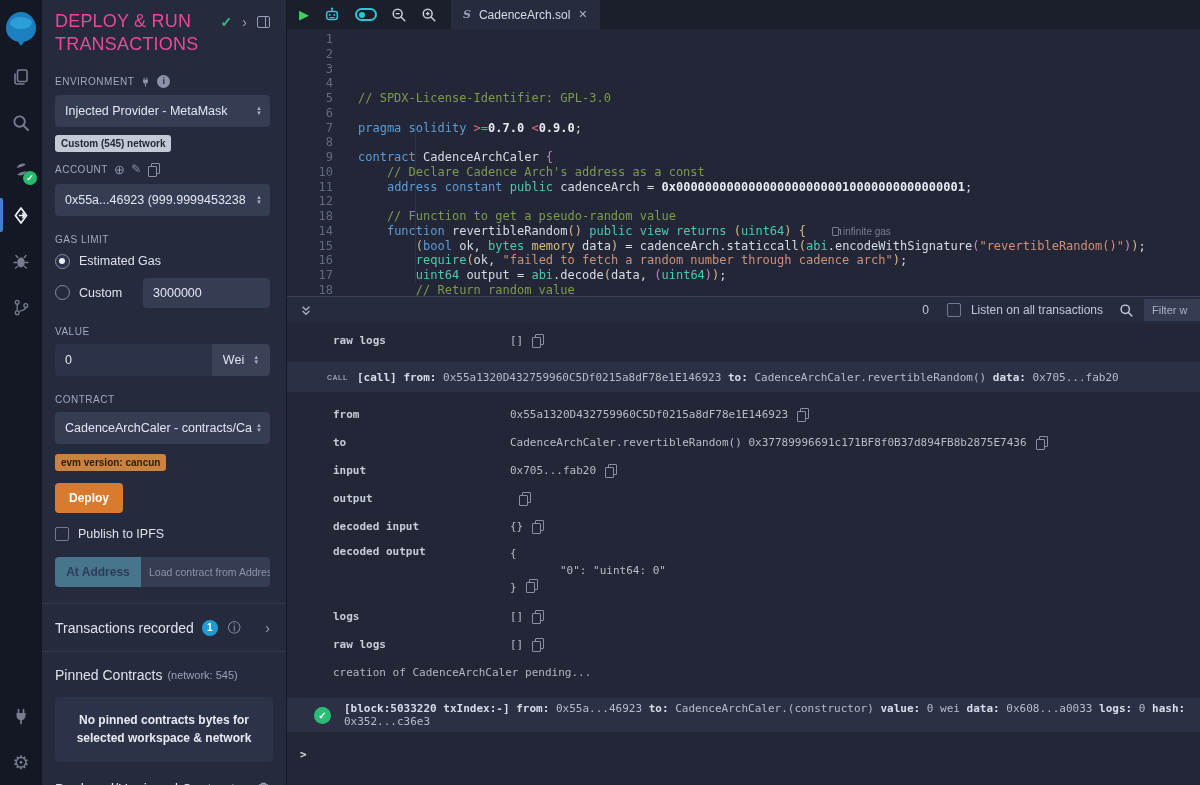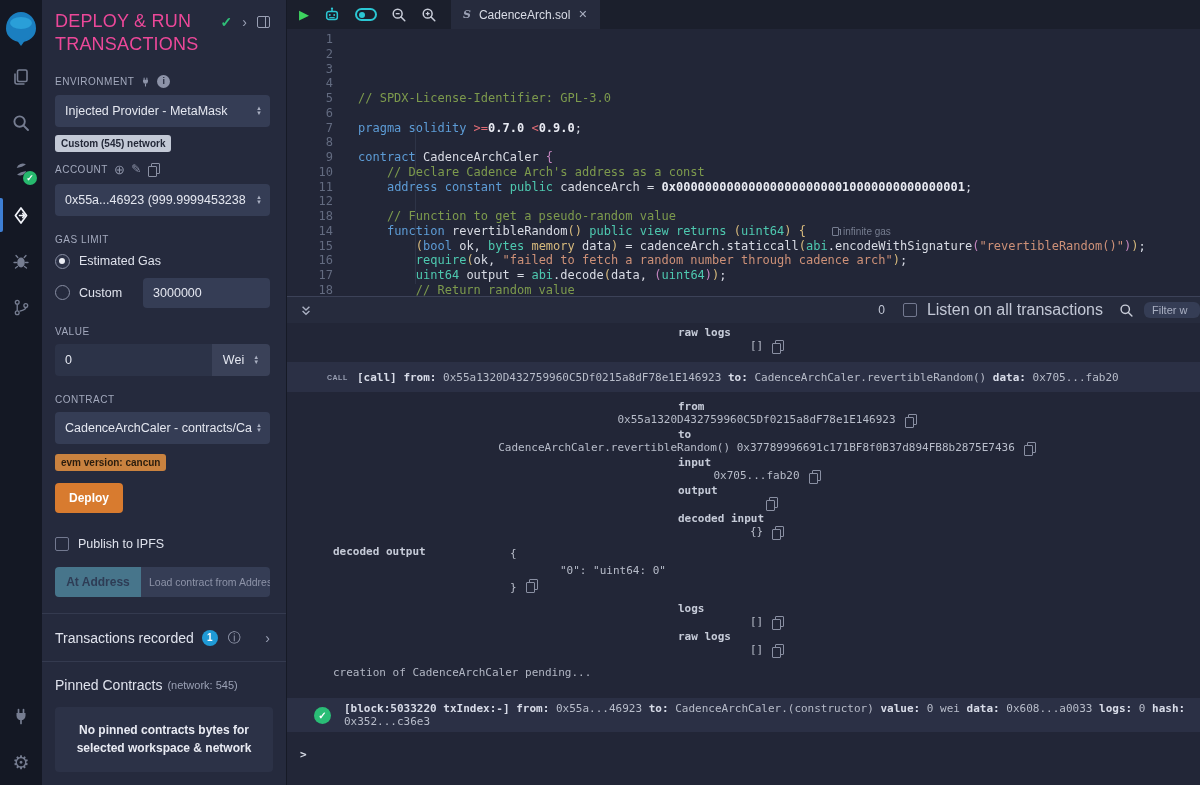--- a/index.html
+++ b/index.html
@@ -48,21 +48,21 @@
   .radio.sel { background:#2c3247; }
   .radio.sel::before { content:""; position:absolute; left:3.2px; top:3.2px; width:6px; height:6px; border-radius:50%; background:#eceef5; }
   .gas-input { background:#353d55; border-radius:4px; height:30px; display:flex; align-items:center; padding:0 10px; font-size:12.5px; color:#e4e7f0; width:127px; margin-left:12px; }
 
   .value-row { margin-top:7px; display:flex; }
   .value-input { background:#2c3348; border-radius:4px 0 0 4px; height:32px; flex:1; display:flex; align-items:center; padding:0 10px; font-size:12.5px; color:#e4e7f0; }
   .value-unit { background:#3a4158; border-radius:0 4px 4px 0; height:32px; width:58px; display:flex; align-items:center; justify-content:center; gap:5px; font-size:12.5px; color:#e4e7f0; cursor:pointer; }
 
   .badge-evm { display:inline-block; margin-top:10px; background:#c9823f; color:#2a1d0e; font-size:10px; font-weight:bold; padding:3px 6px; border-radius:3px; }
   .btn-deploy { margin-top:12px; width:68px; height:30px; background:#d87b2f; border:none; border-radius:4px; color:#fff; font-weight:bold; font-size:12px; cursor:pointer; font-family:inherit; }
-  .chk-row { display:flex; align-items:center; gap:9px; margin-top:24px; font-size:12.5px; color:#dfe2ec; }
+  .chk-row { display:flex; align-items:center; gap:9px; margin-top:14px; font-size:12.5px; color:#dfe2ec; }
   .chk { width:14px; height:14px; border:1.5px solid #737990; border-radius:2px; background:transparent; flex-shrink:0; }
 
   .ataddr-row { margin-top:16px; display:flex; }
   .btn-ataddr { width:86px; height:30px; background:#47758b; border:none; border-radius:4px 0 0 4px; color:#2e3c55; font-weight:bold; font-size:12px; cursor:pointer; font-family:inherit; }
   .ataddr-input { flex:1; height:30px; background:#353d55; border-radius:0 4px 4px 0; display:flex; align-items:center; padding:0 8px; font-size:10.5px; color:#8d93a8; overflow:hidden; white-space:nowrap; }
 
   .divider { border-top:1px solid #343a4f; margin-top:16px; }
   .sect-row { display:flex; align-items:center; padding:15px 16px 14px 13px; }
   .sect-title { font-size:14px; color:#dfe2ec; }
   .count-badge { width:16px; height:16px; border-radius:50%; background:#1f9ad6; color:#fff; font-size:10px; font-weight:bold; text-align:center; line-height:16px; margin-left:8px; }
@@ -95,26 +95,26 @@
   .gas-note { color:#767d90; font-size:10px; margin-left:26px; font-family:"Liberation Sans", sans-serif; }
   .fuel { display:inline-block; width:7px; height:9px; border:1px solid #767d90; border-radius:1px; position:relative; margin-right:4px; vertical-align:-1px; }
   .fuel::after { content:""; position:absolute; right:-3px; top:1px; width:2px; height:5px; border-right:1px solid #767d90; border-top:1px solid #767d90; }
   .indent-guide { position:absolute; left:75px; width:1px; background:#2e3447; }
 
   
   .termbar { height:27px; background:#262b3d; border-top:1px solid #3c4258; display:flex; align-items:center; padding:0 0 0 13px; gap:10px; flex-shrink:0; }
   .collapse-ic { color:#aab0c2; display:flex; cursor:pointer; }
   .termbar .grow { flex:1; }
   .listen-count { font-size:12px; color:#c3c8d6; }
-  .listen-lbl { font-size:16px; color:#c3c8d6; margin-right:6px; }
-  .filter-input { width:56px; height:16px; background:#353d55; border:none; border-radius:6px; color:#c3c8d6; font-size:11px; padding:0 8px; font-family:inherit; flex-shrink:0; }
+  .listen-lbl { font-size:12px; color:#c3c8d6; margin-right:6px; }
+  .filter-input { width:56px; height:22px; background:#353d55; border:none; border-radius:1px; color:#c3c8d6; font-size:11px; padding:0 8px; font-family:inherit; flex-shrink:0; }
   .filter-input::placeholder { color:#a9afc2; }
 
   .termbody { flex:1; background:#222637; font:11px "DejaVu Sans Mono", monospace; color:#b8bdca; overflow:hidden; padding-top:3px; }
-  .kv { height:28px; display:flex; align-items:center; padding-left:46px;flex-direction:column; }
+  .kv { height:28px; display:flex; align-items:center; padding-left:46px; }
   .kv .lbl { width:177px; font-weight:bold; color:#c6cbd8; flex-shrink:0; }
   .kv .val { display:flex; align-items:center; }
   .t-text { height:28px; display:flex; align-items:center; padding-left:46px; color:#b2b7c4; }
   .callband { height:30px; margin:8px 0; background:#2b3045; display:flex; align-items:center; padding-left:40px; }
   .call-tag { font-size:7px; font-weight:bold; letter-spacing:.5px; color:#9aa0b4; width:30px; font-family:"Liberation Sans", sans-serif; }
   .tp b { color:#d8dce8; }
   .kvblock { display:flex; padding-left:46px; margin:5px 0 6px 0; }
   .kvblock .lbl { width:177px; font-weight:bold; color:#c6cbd8; flex-shrink:0; }
   .kvblock .blines div { line-height:17px; }
   .kvblock .ind { padding-left:50px; }

